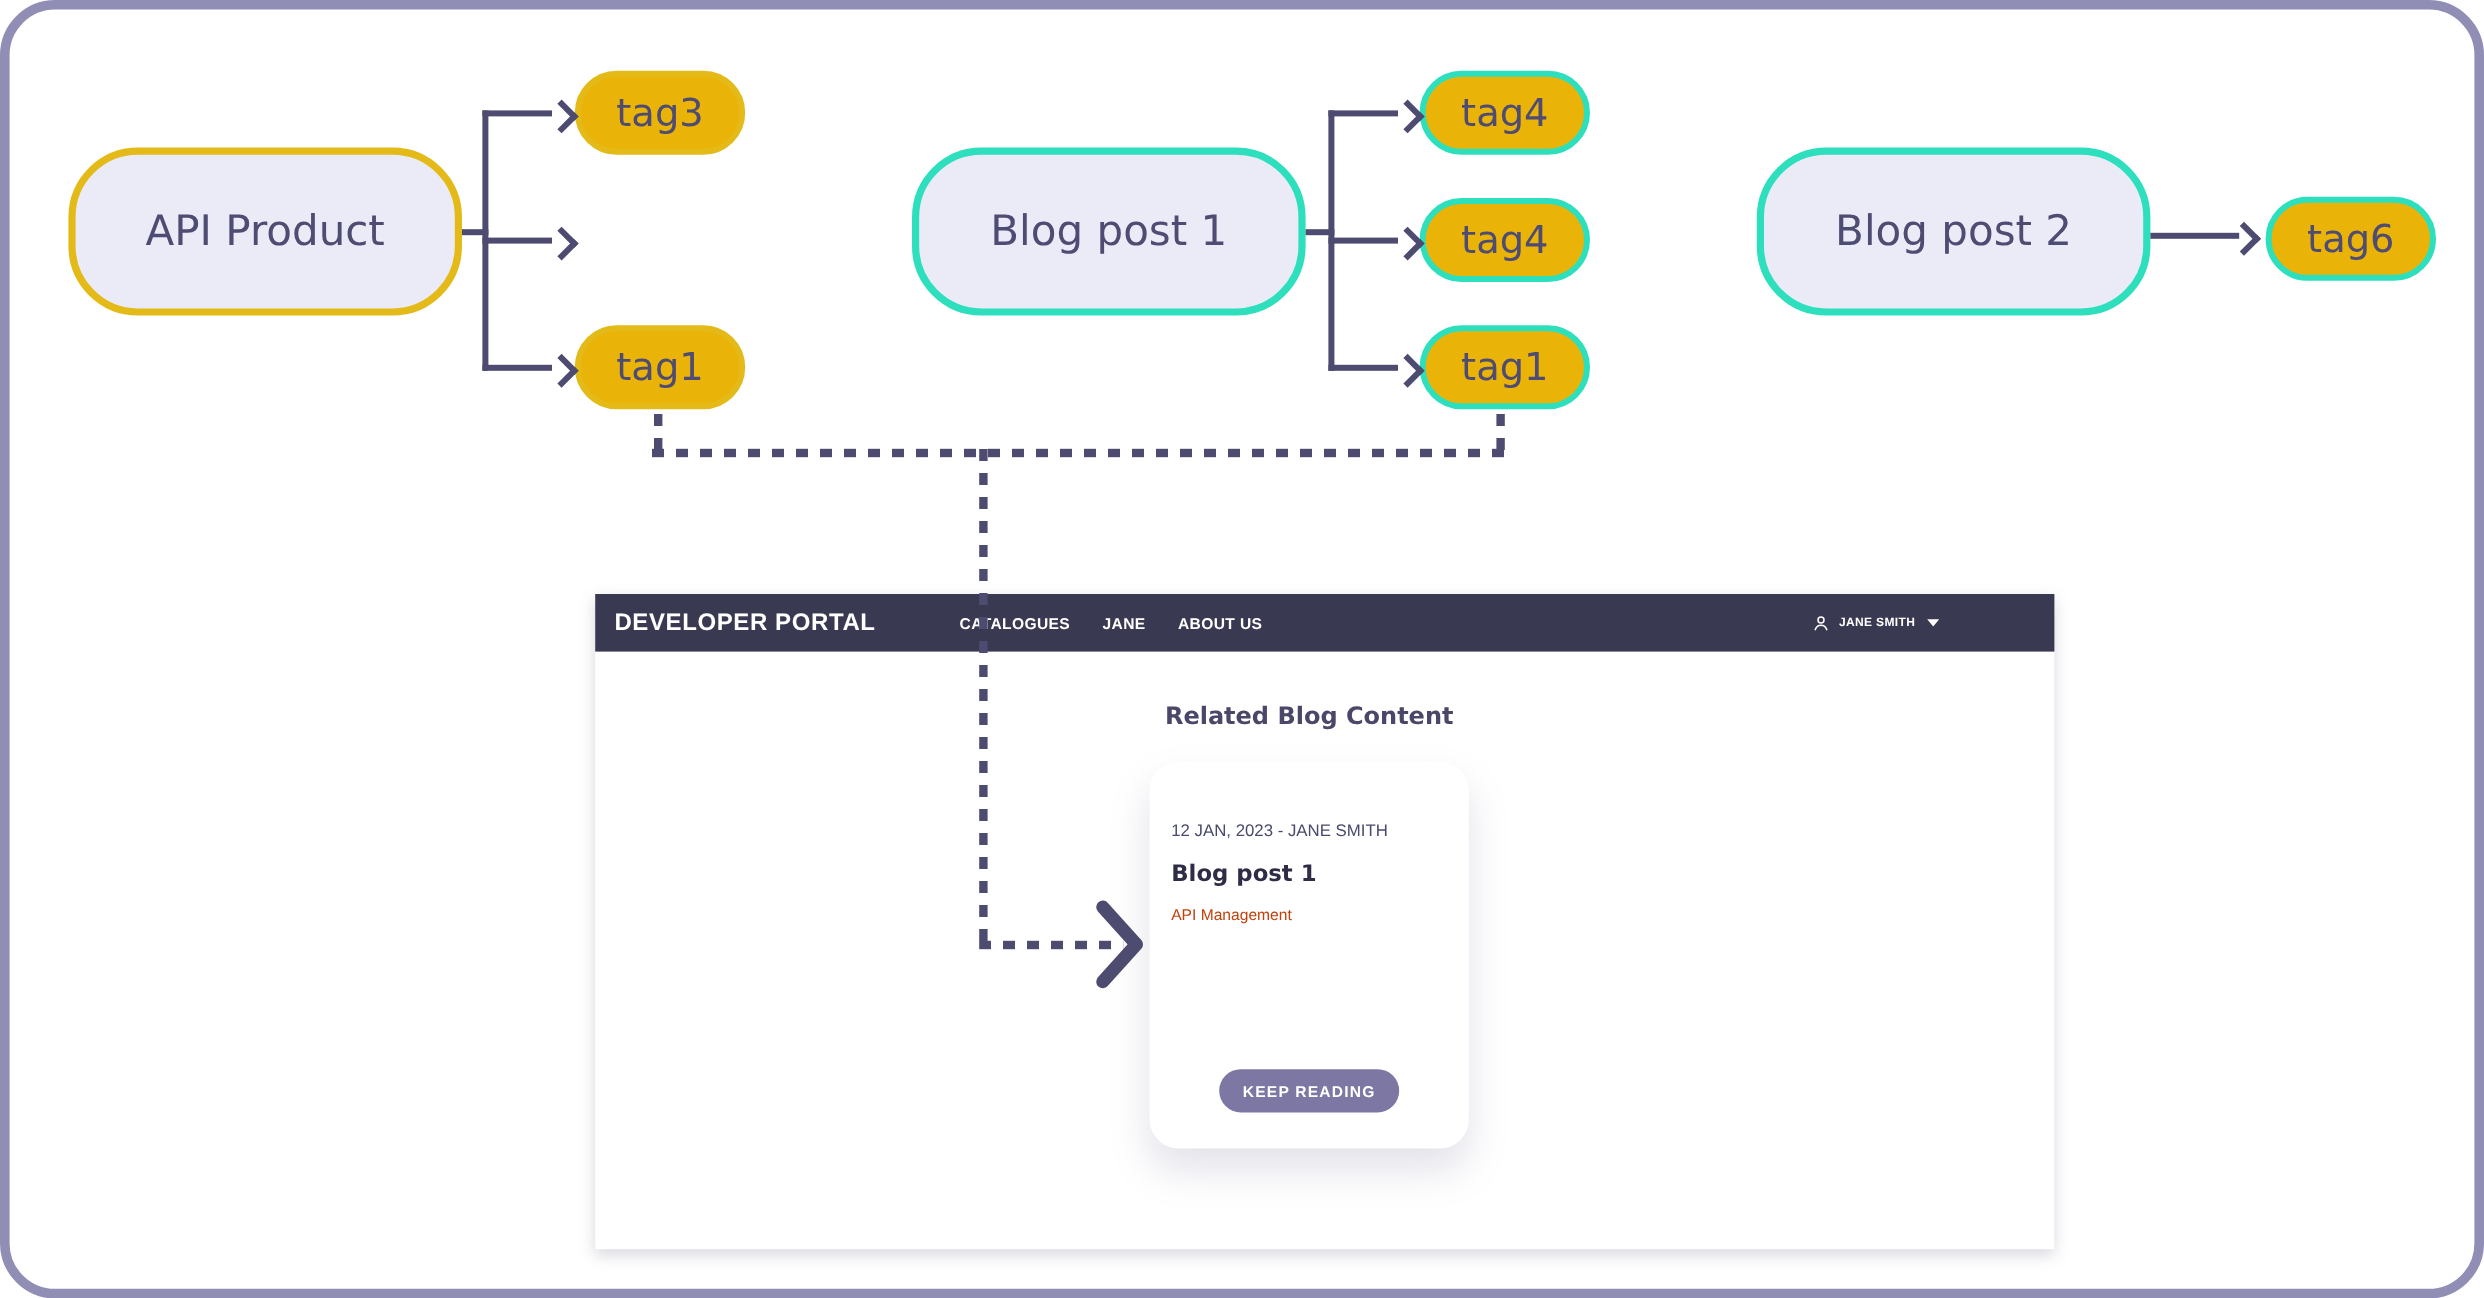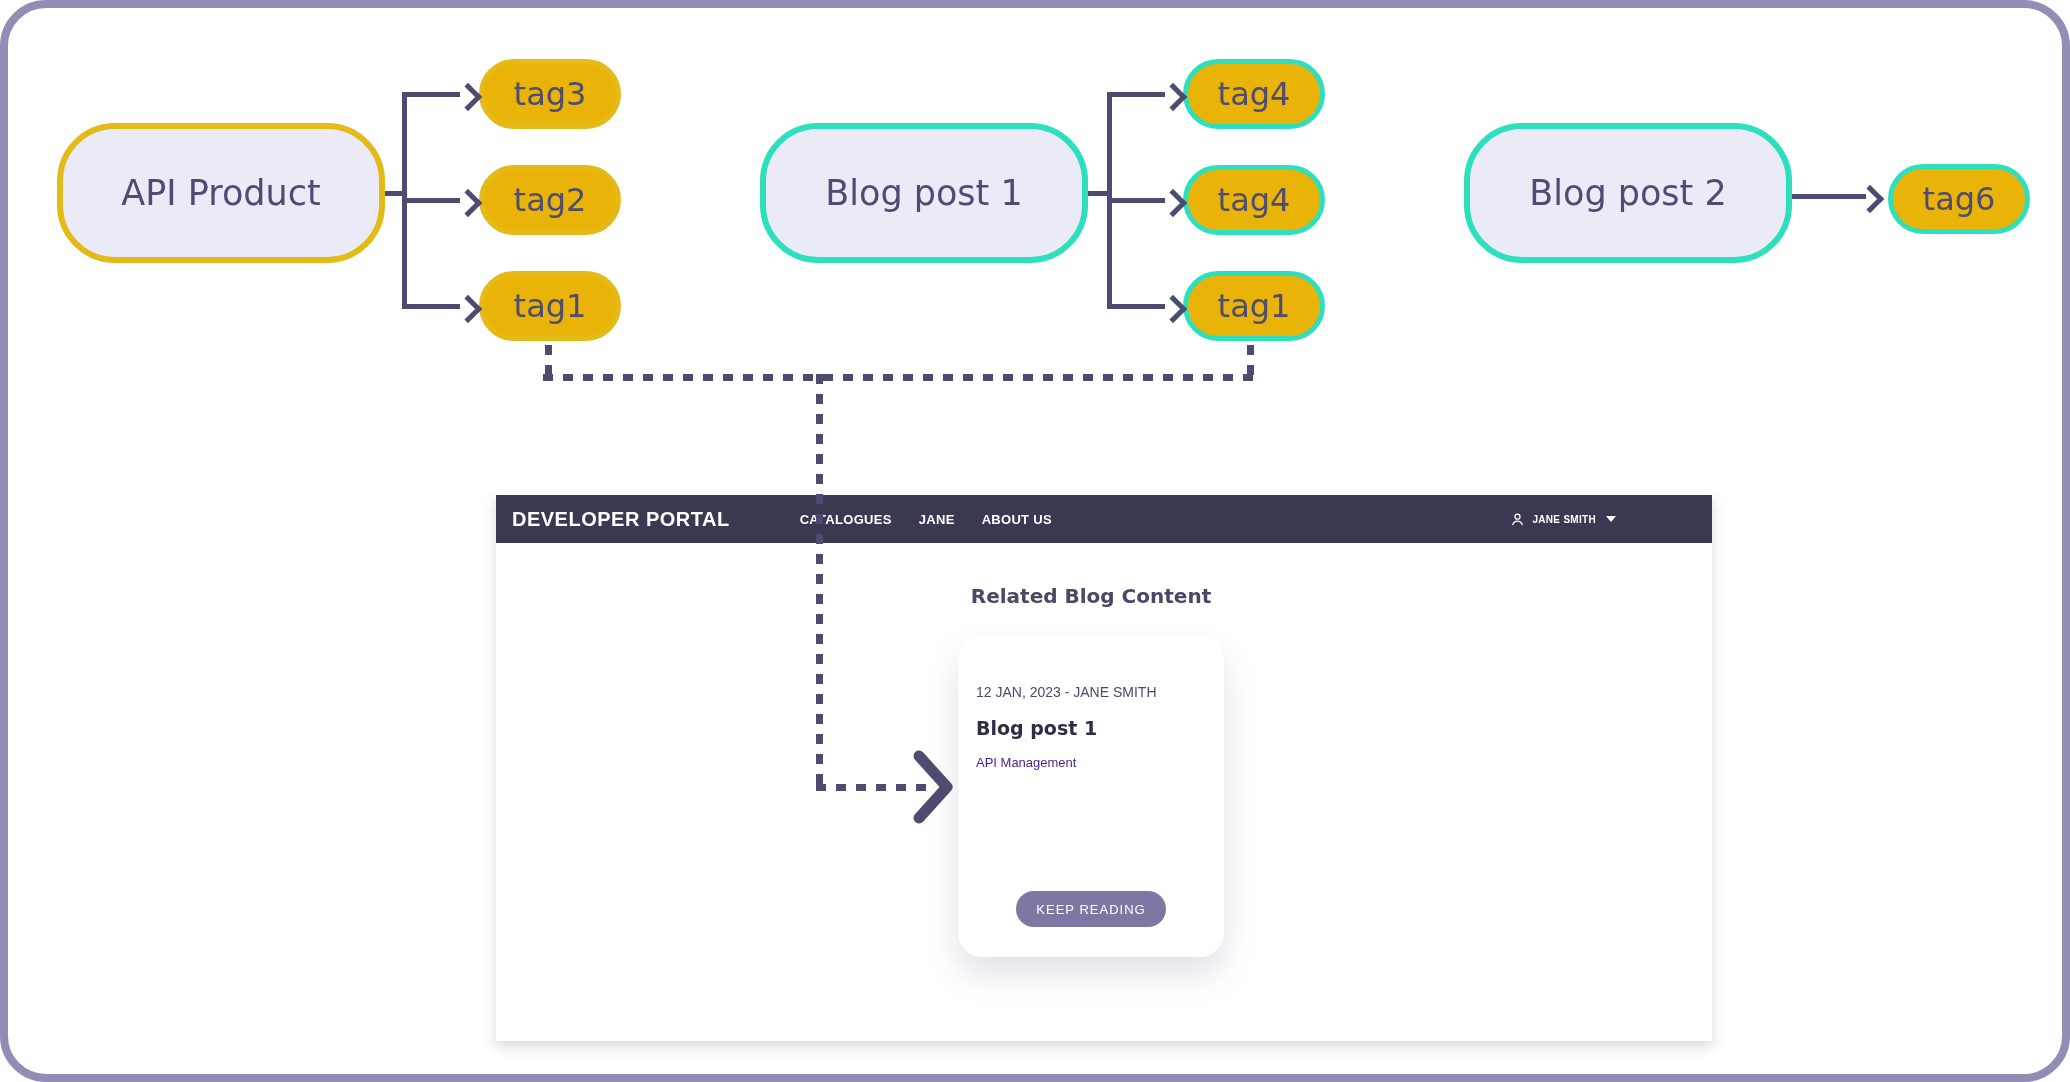--- a/index.html
+++ b/index.html
@@ -47,38 +47,35 @@
     border-top:6px solid #ffffff;margin-left:3px;}
 
   .section-title{position:absolute;left:950px;top:576px;width:266px;text-align:center;
     font-size:20px;font-weight:600;color:#4a4768;z-index:12;}
   .card{position:absolute;left:950px;top:627px;width:266px;height:322px;background:#ffffff;
     border-radius:24px;box-shadow:0 18px 32px rgba(125,125,160,0.22);box-sizing:border-box;
     padding:49px 18px 0;z-index:12;font-family:"Liberation Sans",sans-serif;}
   .card-meta{font-size:14px;color:#4a4a6e;}
   .card-title{margin-top:17px;font-size:19px;font-weight:bold;color:#2e2d45;
     font-family:"DejaVu Sans",sans-serif;}
-  .card-tag{margin-top:16px;font-size:13px;color:#4c1d95;cursor:pointer;}
+  .card-tag{margin-top:16px;font-size:13px;color:#c2410c;cursor:pointer;}
   .cta{position:absolute;left:58px;top:256px;width:150px;height:36px;border-radius:18px;
-    background:#7c78a3;color:#ffffff;border:none;font-size:13px;font-weight:normal;
+    background:#7c78a3;color:#ffffff;border:none;font-size:13px;font-weight:bold;
     letter-spacing:1px;font-family:"Liberation Sans",sans-serif;cursor:pointer;}
 </style>
 </head>
 <body>
 
 <div class="canvas">
 
   <div class="node yellow" style="left:49px;top:115px;">
     <span>API Product</span>
   </div>
   <div class="pill yellow" style="left:471px;top:51px;">
     <span>tag3</span>
-  </div>
-  <div class="pill yellow" style="left:471px;top:157px;">
-    <span>tag2</span>
   </div>
   <div class="pill yellow" style="left:471px;top:263px;">
     <span>tag1</span>
   </div>
   <div class="lh" style="left:377px;top:183px;width:22px;"></div>
   <div class="lv" style="left:394px;top:84px;height:217px;"></div>
   <div class="lh" style="left:394px;top:84px;width:58px;"></div>
   <div class="lh" style="left:394px;top:190px;width:58px;"></div>
   <div class="lh" style="left:394px;top:296px;width:58px;"></div>
   <span class="chev" style="left:450px;top:79px;"></span>

